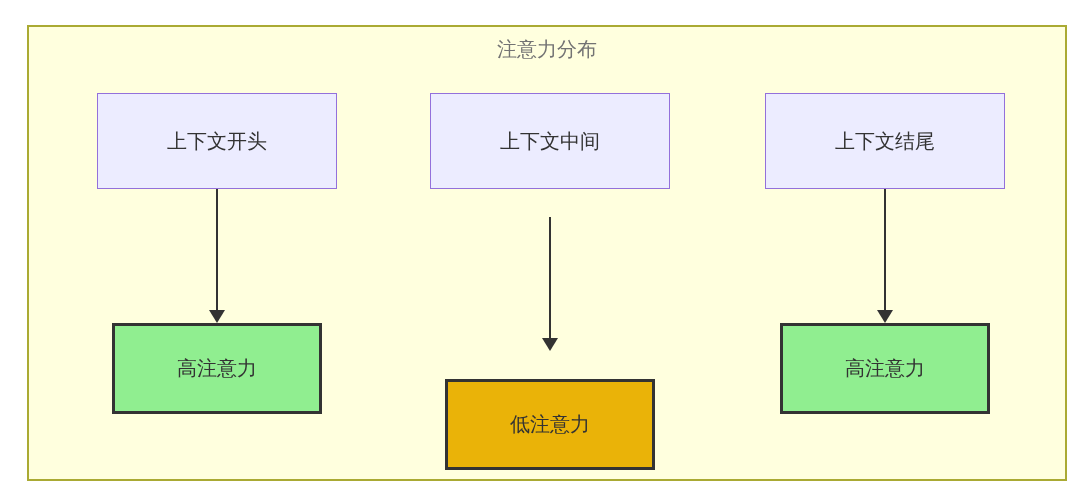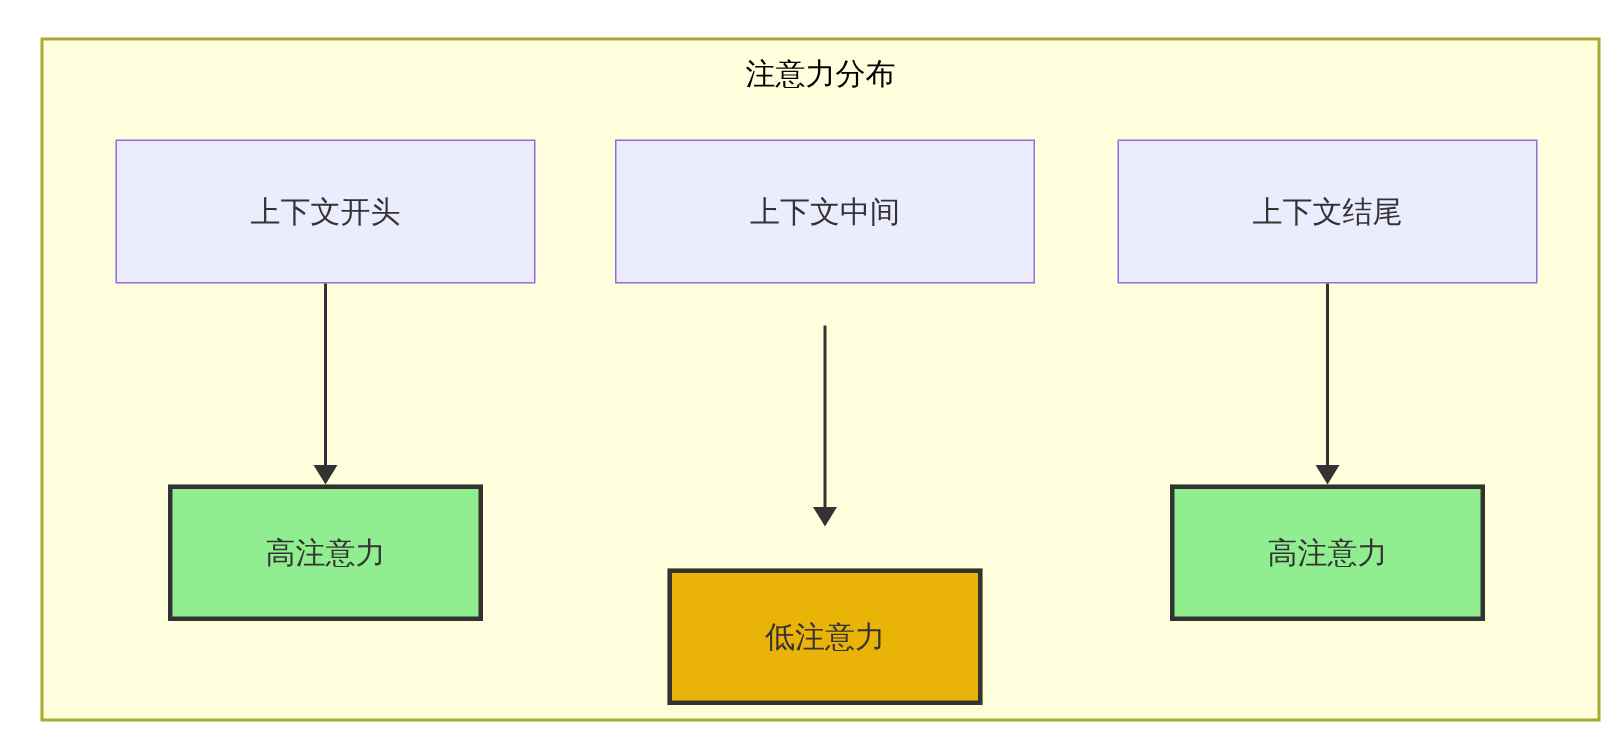--- a/index.html
+++ b/index.html
@@ -26,21 +26,21 @@
     border: 2px solid #aaaa33;
   }
   .subgraph-title {
     position: absolute;
     top: 9px;
     left: 0;
     width: 100%;
     text-align: center;
     font-size: 20px;
     line-height: 26px;
-    color: #000000;
+    color: #737373;
   }
   .column {
     position: absolute;
     top: 66px;
     transform: translateX(-50%);
     display: flex;
     flex-direction: column;
     align-items: center;
   }
   .col-1 { left: 188px; }
@@ -49,21 +49,21 @@
   .node {
     box-sizing: border-box;
     display: flex;
     align-items: center;
     justify-content: center;
     font-size: 20px;
     color: #333333;
     text-align: center;
   }
   .context-node {
-    width: 280px;
+    width: 240px;
     height: 96px;
     background: #ececff;
     border: 1.5px solid #9370db;
   }
   .result-node {
     width: 210px;
     height: 91px;
     border: 3px solid #333333;
   }
   .level-high { background: #90ee90; }

